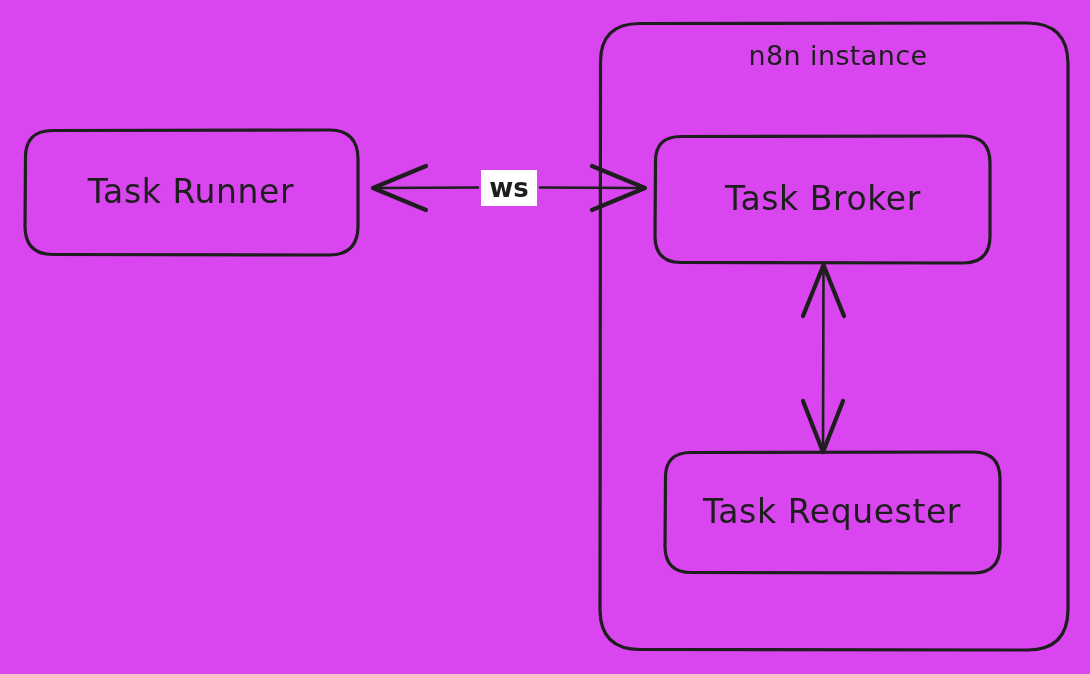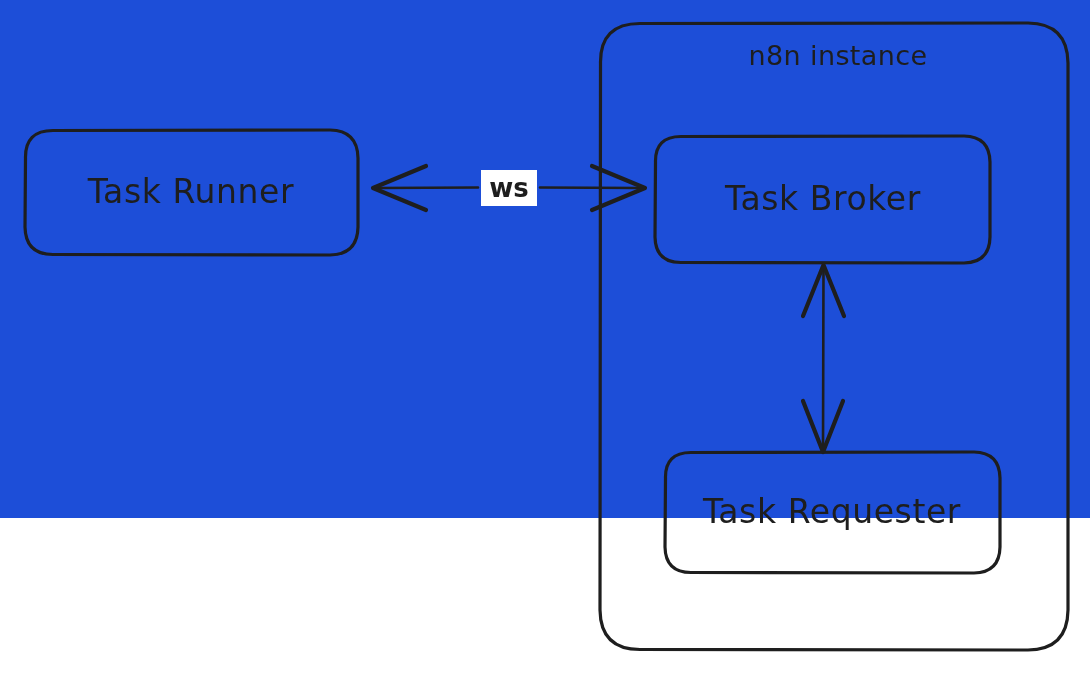--- a/index.html
+++ b/index.html
@@ -10,22 +10,22 @@
   }
   body {
     width: 1090px;
     height: 674px;
     overflow: hidden;
     font-family: "DejaVu Sans", sans-serif;
   }
   #diagram-root {
     position: relative;
     width: 1090px;
-    height: 518px;
-    background: #1d4ed8;
+    height: 674px;
+    background: #d946ef;
   }
   svg.diagram-canvas {
     position: absolute;
     top: 0;
     left: 0;
     width: 1090px;
     height: 674px;
     display: block;
   }
   .node-label {

